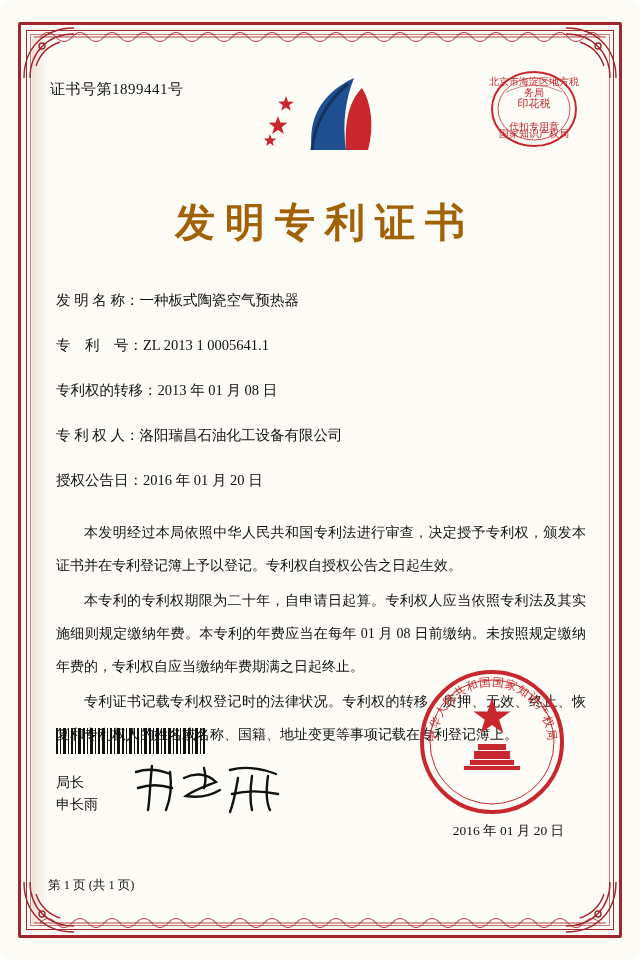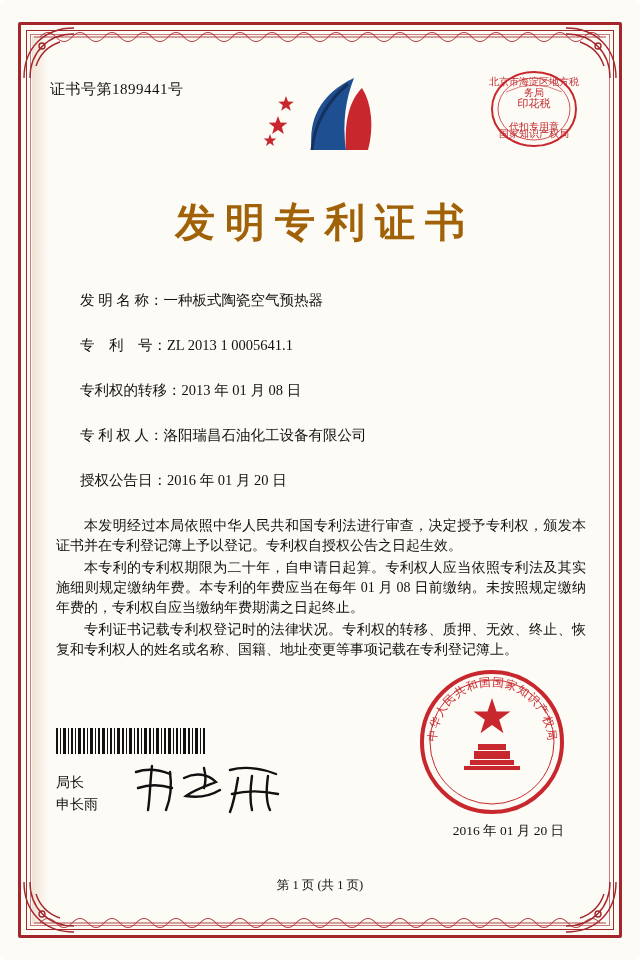--- a/index.html
+++ b/index.html
@@ -112,21 +112,20 @@
     letter-spacing: 10px;
     font-weight: bold;
     font-family: "Liberation Serif", "DejaVu Serif", serif;
     color: #a16207;
     text-indent: 10px;
   }
 
   .fields {
     margin-top: 40px;
     padding-left: 8px;
-    margin-left: 24px;
   }
   .field {
     font-size: 14.5px;
     line-height: 20px;
     margin-bottom: 25px;
     color: #111;
     white-space: nowrap;
   }
   .field .lbl {
     display: inline-block;
@@ -135,21 +134,21 @@
     display: inline-block;
   }
 
   .paras {
     margin-top: 26px;
     padding-left: 8px;
     padding-right: 6px;
   }
   .para {
     font-size: 14px;
-    line-height: 20px;
+    line-height: 33px;
     text-align: justify;
     text-indent: 28px;
     color: #111;
     margin-bottom: 2px;
   }
 
   
   .barcode {
     position: absolute;
     left: 8px;
@@ -195,21 +194,20 @@
     right: 28px;
     bottom: 62px;
     font-size: 13.5px;
     color: #111;
   }
 
   .page-num {
     position: absolute;
     left: 0; right: 0;
     bottom: 8px;
-    text-align: center;
     font-size: 12.5px;
     color: #111;
   }
 
   .gradient-left {
     position: absolute;
     left: 32px;
     top: 36px;
     bottom: 36px;
     width: 16px;

